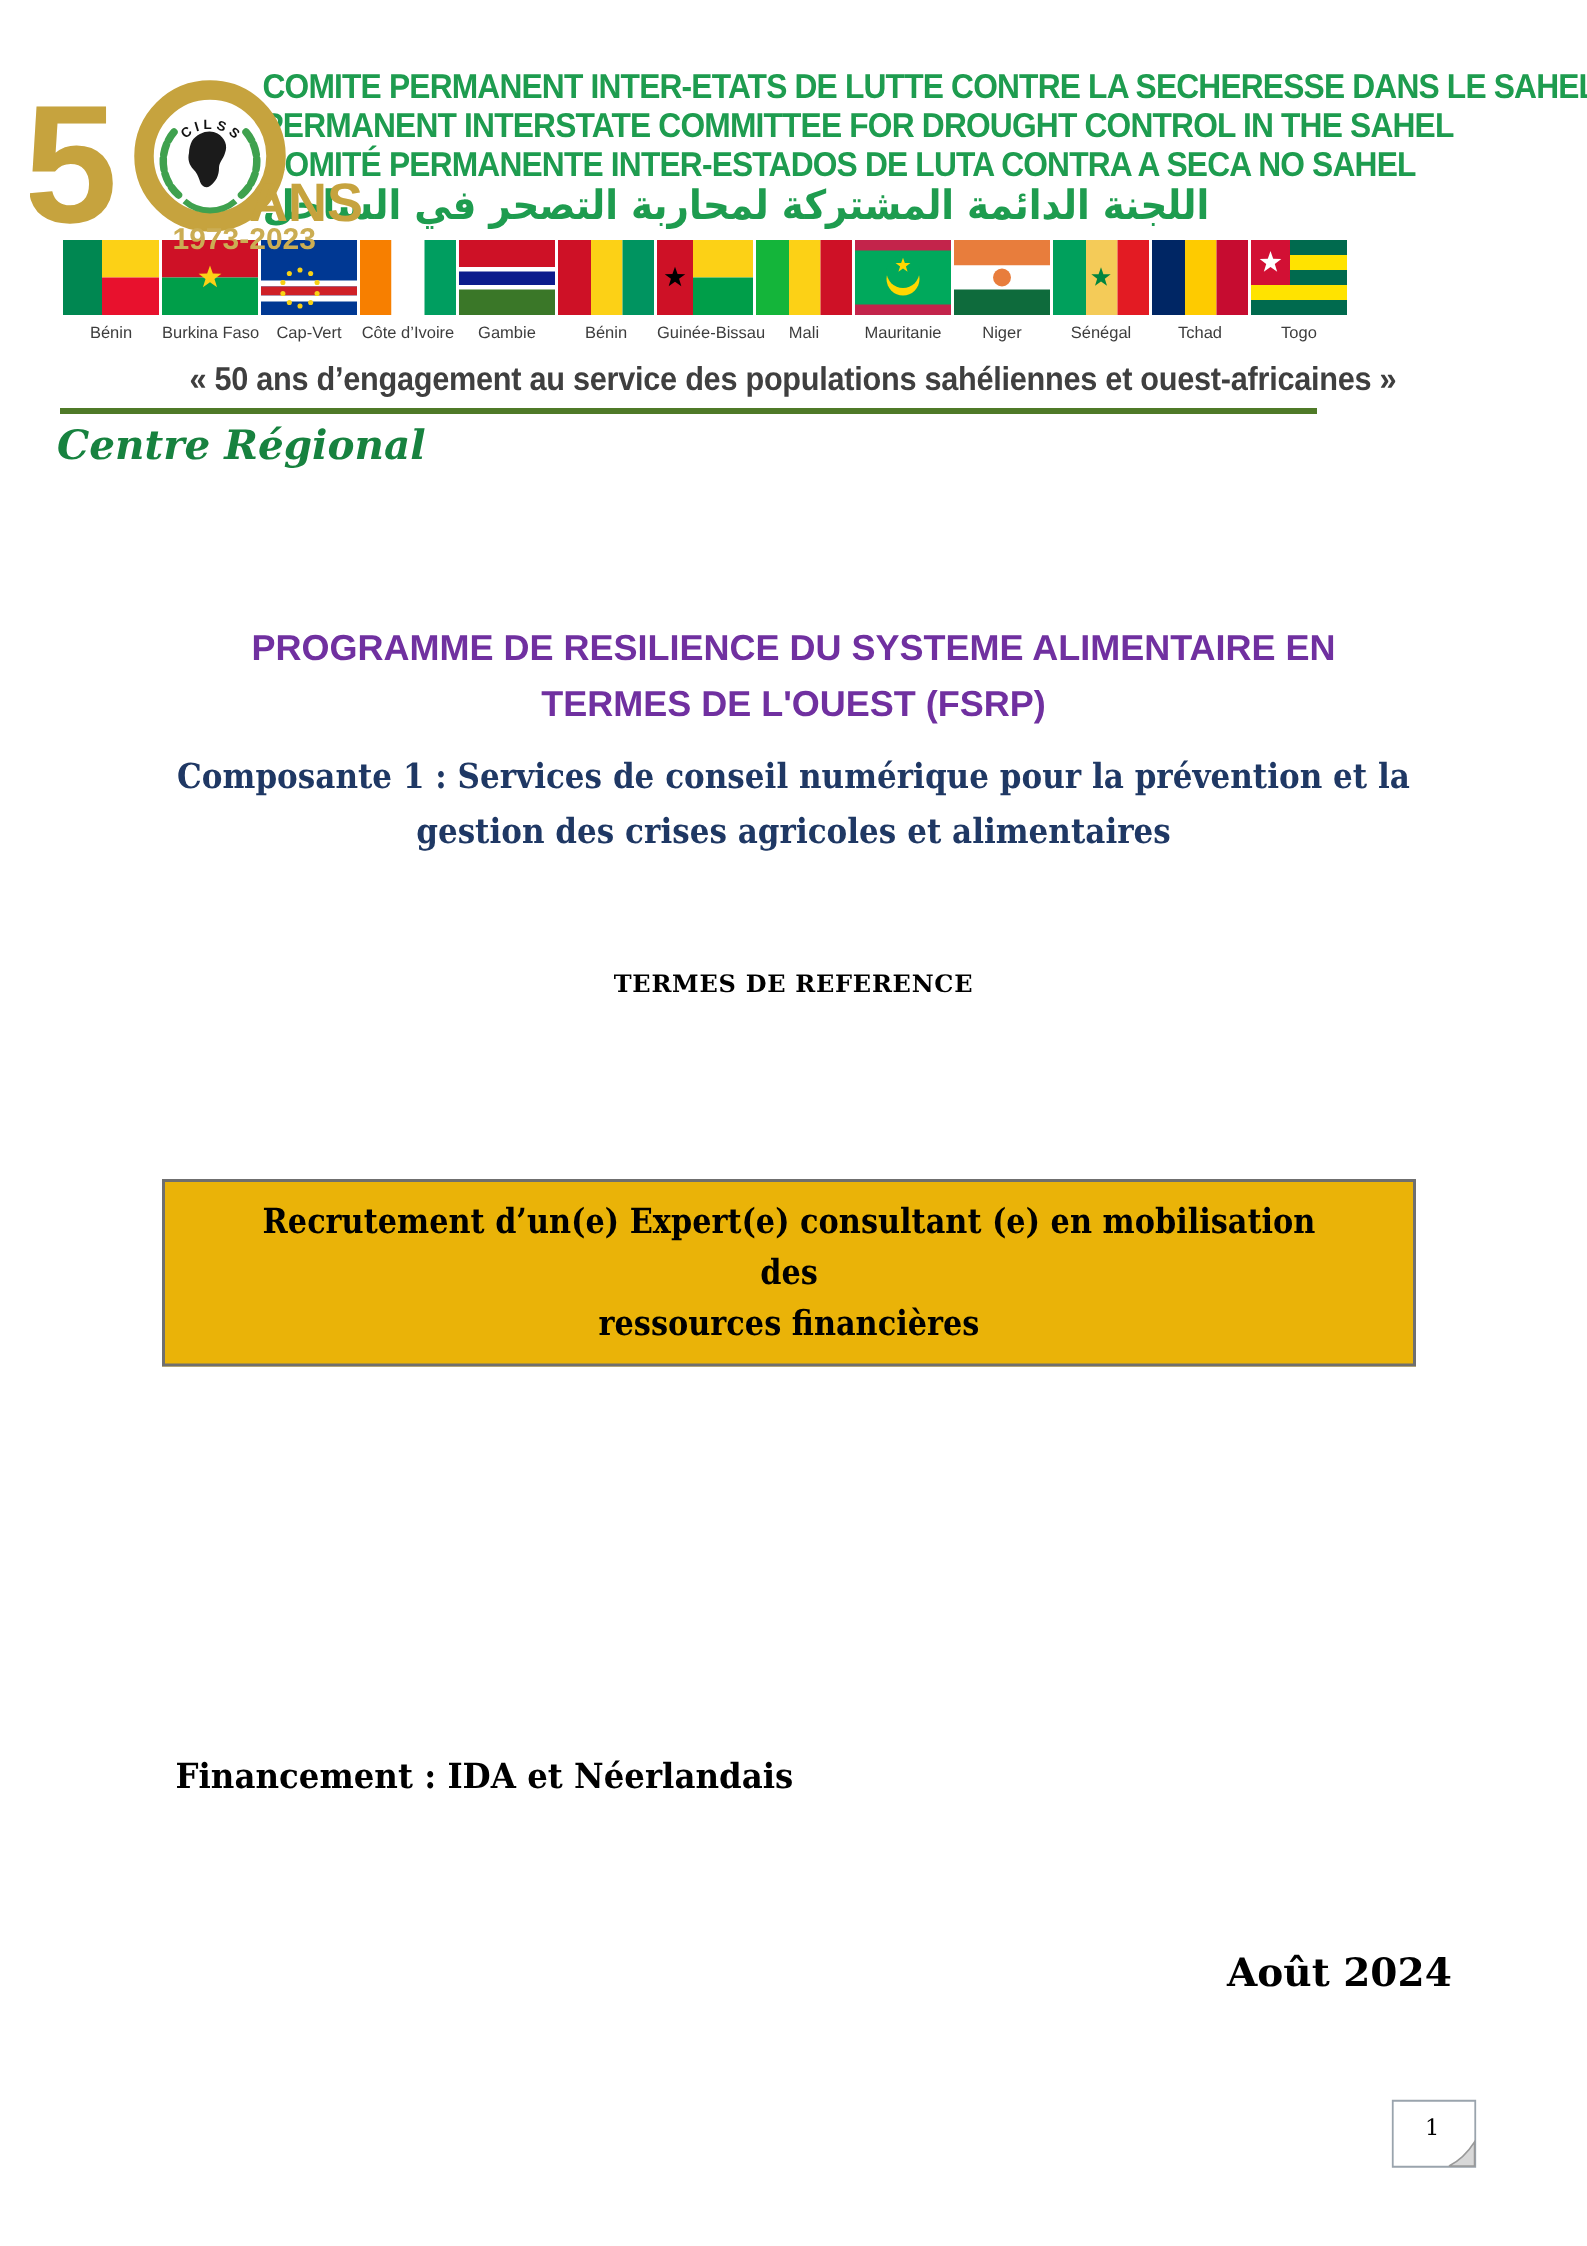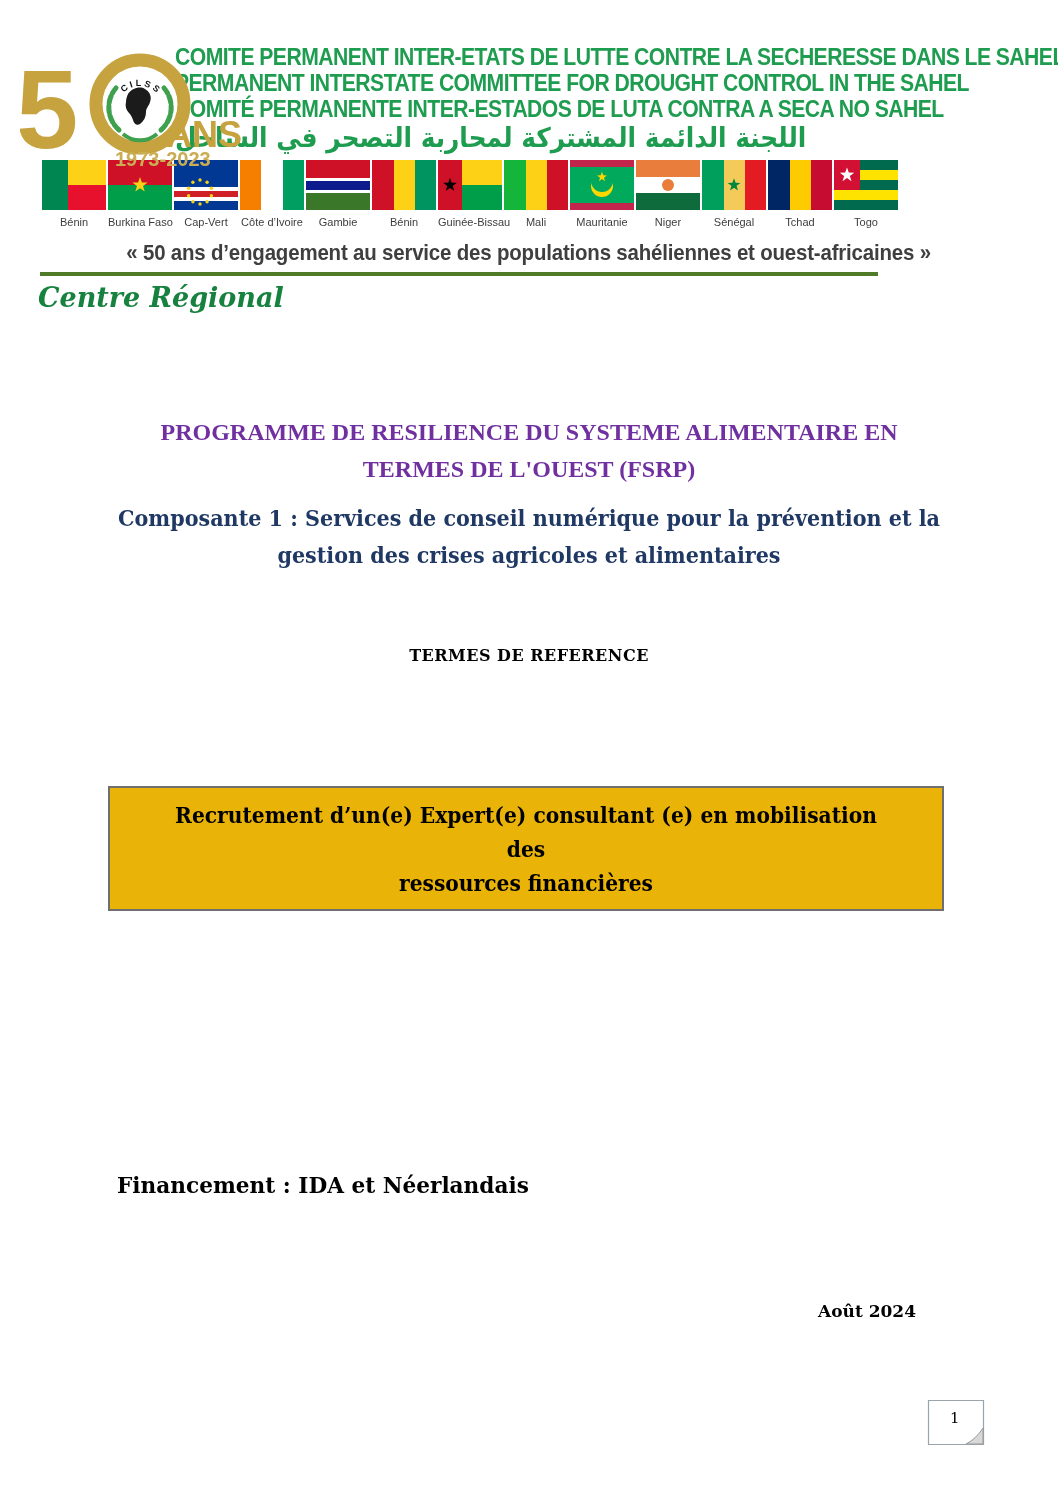--- a/index.html
+++ b/index.html
@@ -31,42 +31,42 @@
     font-size:22px; color:#3F3F3F; letter-spacing:-0.2px; white-space:nowrap; }
   .quote-underline { position:absolute; left:40px; top:272px; width:838px; height:4px;
     background:#4F7A28; }
 
   .centre-regional { position:absolute; left:38px; top:282px;
     font-family:"DejaVu Serif", serif; font-style:italic; font-weight:bold;
     font-size:27px; color:#17823F; }
 
   
   .title-program { position:absolute; left:64px; top:414px; width:930px; text-align:center;
-    color:#7030A0; font-family:Liberation Serif, serif; font-weight:bold;
+    color:#7030A0; font-family:Liberation Sans, sans-serif; font-weight:bold;
     font-size:24px; line-height:37px; }
   .title-component { position:absolute; left:64px; top:499px; width:930px; text-align:center;
     color:#1F3864; font-family:"DejaVu Serif", serif; font-weight:bold;
     font-size:23px; line-height:37px; transform:scaleX(.9); transform-origin:center top; }
   .tor { position:absolute; left:0; top:646px; width:1058px; text-align:center; color:#000;
     font-family:"DejaVu Serif", serif; font-weight:bold; font-size:16px; letter-spacing:.5px; }
 
   
   .gray-box { position:absolute; left:108px; top:786px; width:832px; height:121px;
     background:#eab308; border:2px solid #6F6F6F;
     display:flex; align-items:center; justify-content:center; }
   .gray-box-inner { text-align:center; width:100%;
     font-family:"DejaVu Serif", serif; font-weight:bold; font-size:23px; line-height:34px;
     color:#000; transform:scaleX(.88); }
 
   
   .funding { position:absolute; left:117px; top:1171px;
     font-family:"DejaVu Serif", serif; font-weight:bold; font-size:23px; color:#000;
     transform:scaleX(.94); transform-origin:left top; white-space:nowrap; }
   .date { position:absolute; left:818px; top:1301px;
-    font-family:"DejaVu Serif", serif; font-weight:bold; font-size:17px; color:#000; }
+    font-family:"DejaVu Serif", serif; font-weight:bold; font-size:26px; color:#000; }
 
   .page-icon { position:absolute; left:927px; top:1399px; }
 </style>
 </head>
 <body>
 
 <svg width="0" height="0" style="position:absolute" aria-hidden="true">
   <defs>
     <polygon id="star5" points="0,-8 1.9,-2.6 7.6,-2.5 3,1 4.7,6.5 0,3.2 -4.7,6.5 -3,1 -7.6,-2.5 -1.9,-2.6"></polygon>
     <path id="cilssArc" d="M 101,48 A 23,23 0 0 1 139,48"></path>

